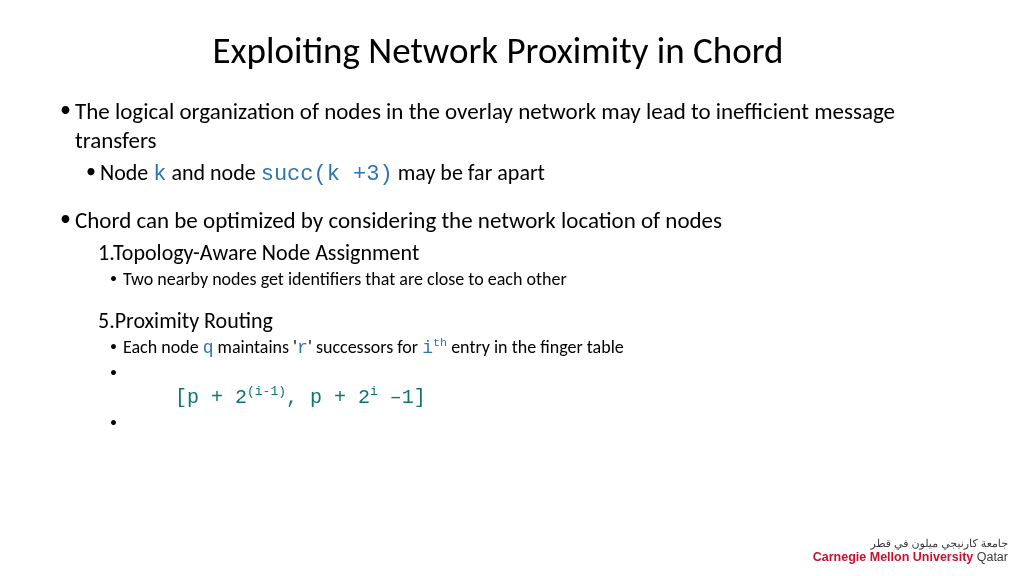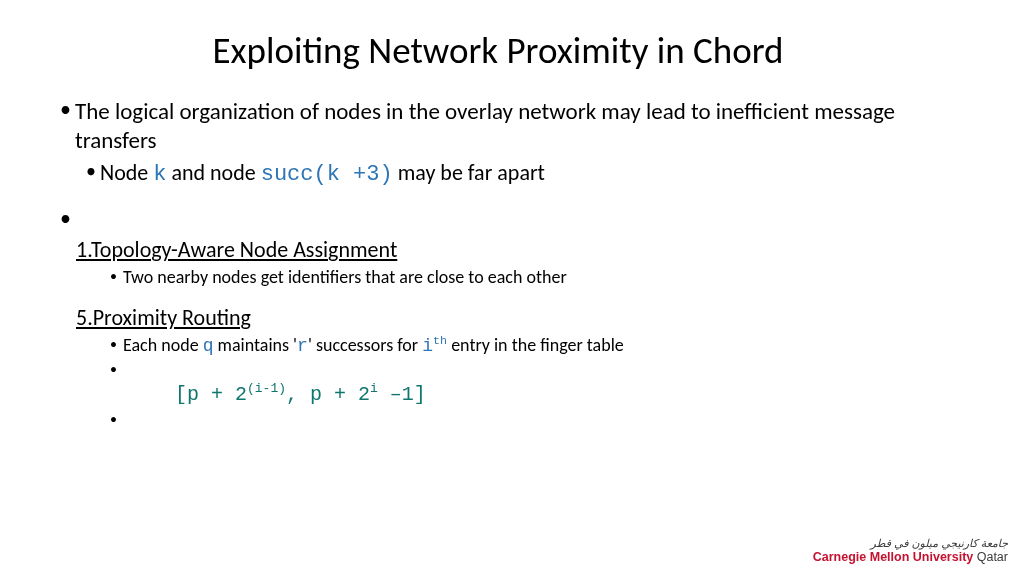--- a/index.html
+++ b/index.html
@@ -49,24 +49,23 @@
       align-items: flex-start;
       line-height: 1.25;
     }
     .bullet-l2 .dot {
       margin-right: 4px;
       font-size: 20px;
       line-height: 1.25;
     }
     .numbered {
       font-size: 22px;
-      margin-left: 16px;
+      margin-left: 38px;
       margin-bottom: 2px;
       line-height: 1.25;
-      text-decoration: underline;
     }
     .bullet-l3 {
       font-size: 18px;
       margin-left: 50px;
       margin-bottom: 2px;
       display: flex;
       align-items: flex-start;
       line-height: 1.25;
     }
     .bullet-l3 .dot {
@@ -98,21 +97,20 @@
       position: absolute;
       right: 16px;
       bottom: 12px;
       text-align: right;
     }
     .logo-arabic {
       font-size: 11px;
       color: #3a3a3a;
       letter-spacing: 0.5px;
       font-family: Arial, sans-serif;
-      font-style: italic;
     }
     .logo-en {
       font-size: 12.5px;
       color: #c41230;
       font-weight: bold;
       font-family: Liberation Sans, sans-serif;
     }
     .logo-en .qatar {
       color: #3a3a3a;
       font-weight: normal;
@@ -135,20 +133,21 @@
       <span class="dot">•</span>
       <span>
         <span>Node </span><span class="code">k</span><span> and node </span><span class="code">succ(k +3)</span><span> may be far apart</span>
       </span>
     </div>
 
     <div class="gap-md"></div>
 
     <div class="bullet-l1">
       <span class="dot">•</span>
+      <span>Chord can be optimized by considering the network location of nodes</span>
     </div>
 
     <div class="numbered">1.Topology-Aware Node Assignment</div>
 
     <div class="bullet-l3">
       <span class="dot">•</span>
       <span>Two nearby nodes get identifiers that are close to each other</span>
     </div>
 
     <div class="gap-md"></div>

